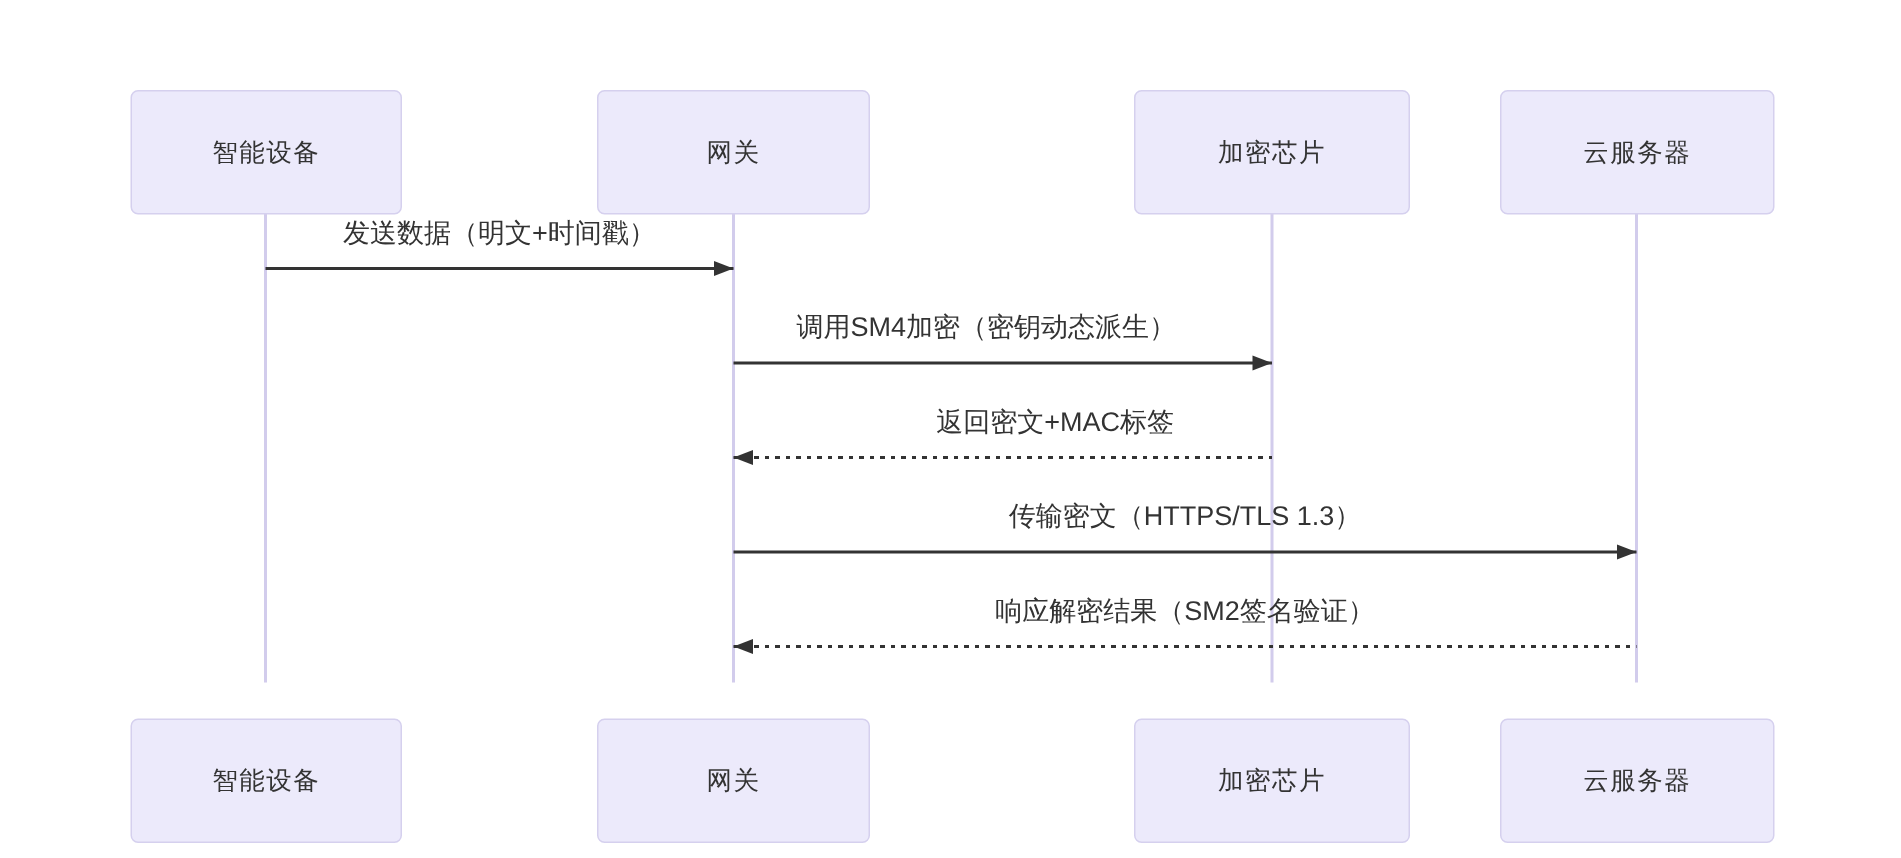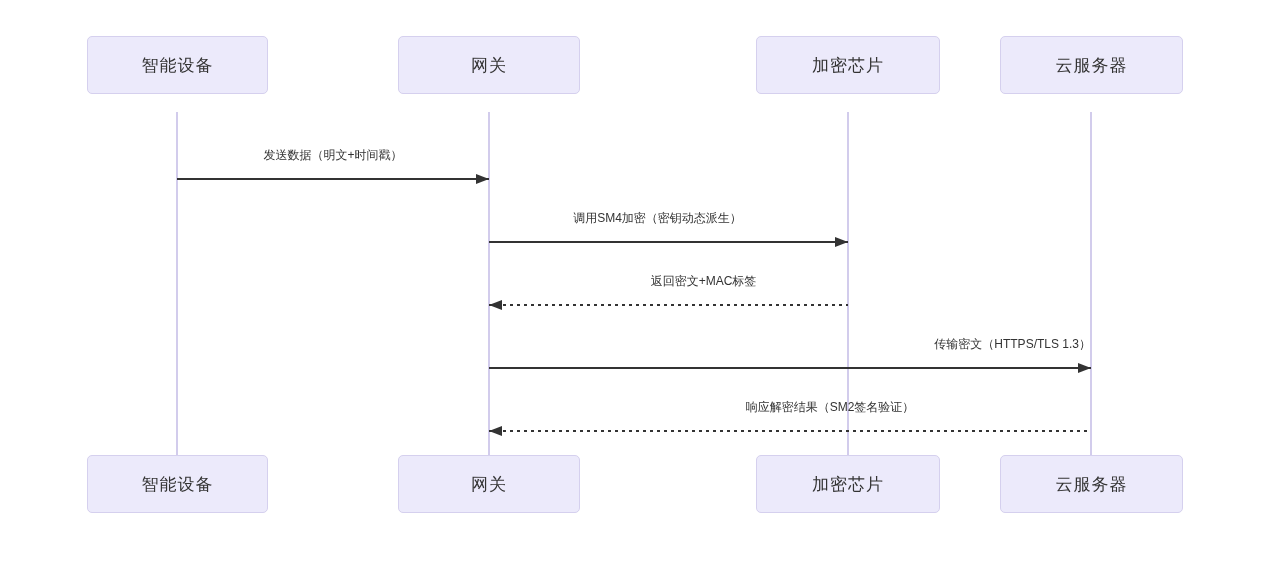--- a/index.html
+++ b/index.html
@@ -10,47 +10,48 @@
   .diagram {
     position: relative;
     width: 1267px;
     height: 572px;
     background: #ffffff;
     font-family: "Liberation Sans", "DejaVu Sans", sans-serif;
     overflow: hidden;
   }
   .actor {
     position: absolute;
-    height: 58px;
+    height: 83px;
     background: #ECEAFB;
     border: 1px solid #D5D0EE;
     border-radius: 5px;
     display: flex;
     align-items: center;
     justify-content: center;
     box-sizing: border-box;
+    margin-top: 24px;
   }
   .actor span {
     font-size: 17px;
     color: #333333;
     letter-spacing: 1px;
   }
   .lifeline {
     position: absolute;
     top: 112px;
     height: 343px;
     width: 2px;
     background: #D2CCEC;
   }
   .msg-label {
     position: absolute;
     height: 22px;
     line-height: 22px;
     text-align: center;
-    font-size: 12px;
+    font-size: 18px;
     color: #333333;
   }
   .msg-line-solid {
     position: absolute;
     height: 0;
     border-top: 2px solid #333333;
   }
   .msg-line-dotted {
     position: absolute;
     height: 2px;
@@ -121,24 +122,24 @@
     <div class="arrowhead-right" style="left:835px; top:237px;"></div>
   </div>
 
   <div>
     <div class="msg-label" style="left:489px; top:270px; width:429px;">返回密文+MAC标签</div>
     <div class="msg-line-dotted" style="left:489px; top:304px; width:359px;"></div>
     <div class="arrowhead-left" style="left:489px; top:300px;"></div>
   </div>
 
   <div>
-    <div class="msg-label" style="left:489px; top:333px; width:602px;text-align:right;">传输密文（HTTPS/TLS 1.3）</div>
+    <div class="msg-label" style="left:489px; top:333px; width:602px;">传输密文（HTTPS/TLS 1.3）</div>
     <div class="msg-line-solid" style="left:489px; top:367px; width:602px;"></div>
     <div class="arrowhead-right" style="left:1078px; top:363px;"></div>
   </div>
 
   <div>
-    <div class="msg-label" style="left:489px; top:396px; width:602px;padding-left:40px;">响应解密结果（SM2签名验证）</div>
+    <div class="msg-label" style="left:489px; top:396px; width:602px;">响应解密结果（SM2签名验证）</div>
     <div class="msg-line-dotted" style="left:489px; top:430px; width:602px;"></div>
     <div class="arrowhead-left" style="left:489px; top:426px;"></div>
   </div>
 
 </div>
 
 </body></html>

